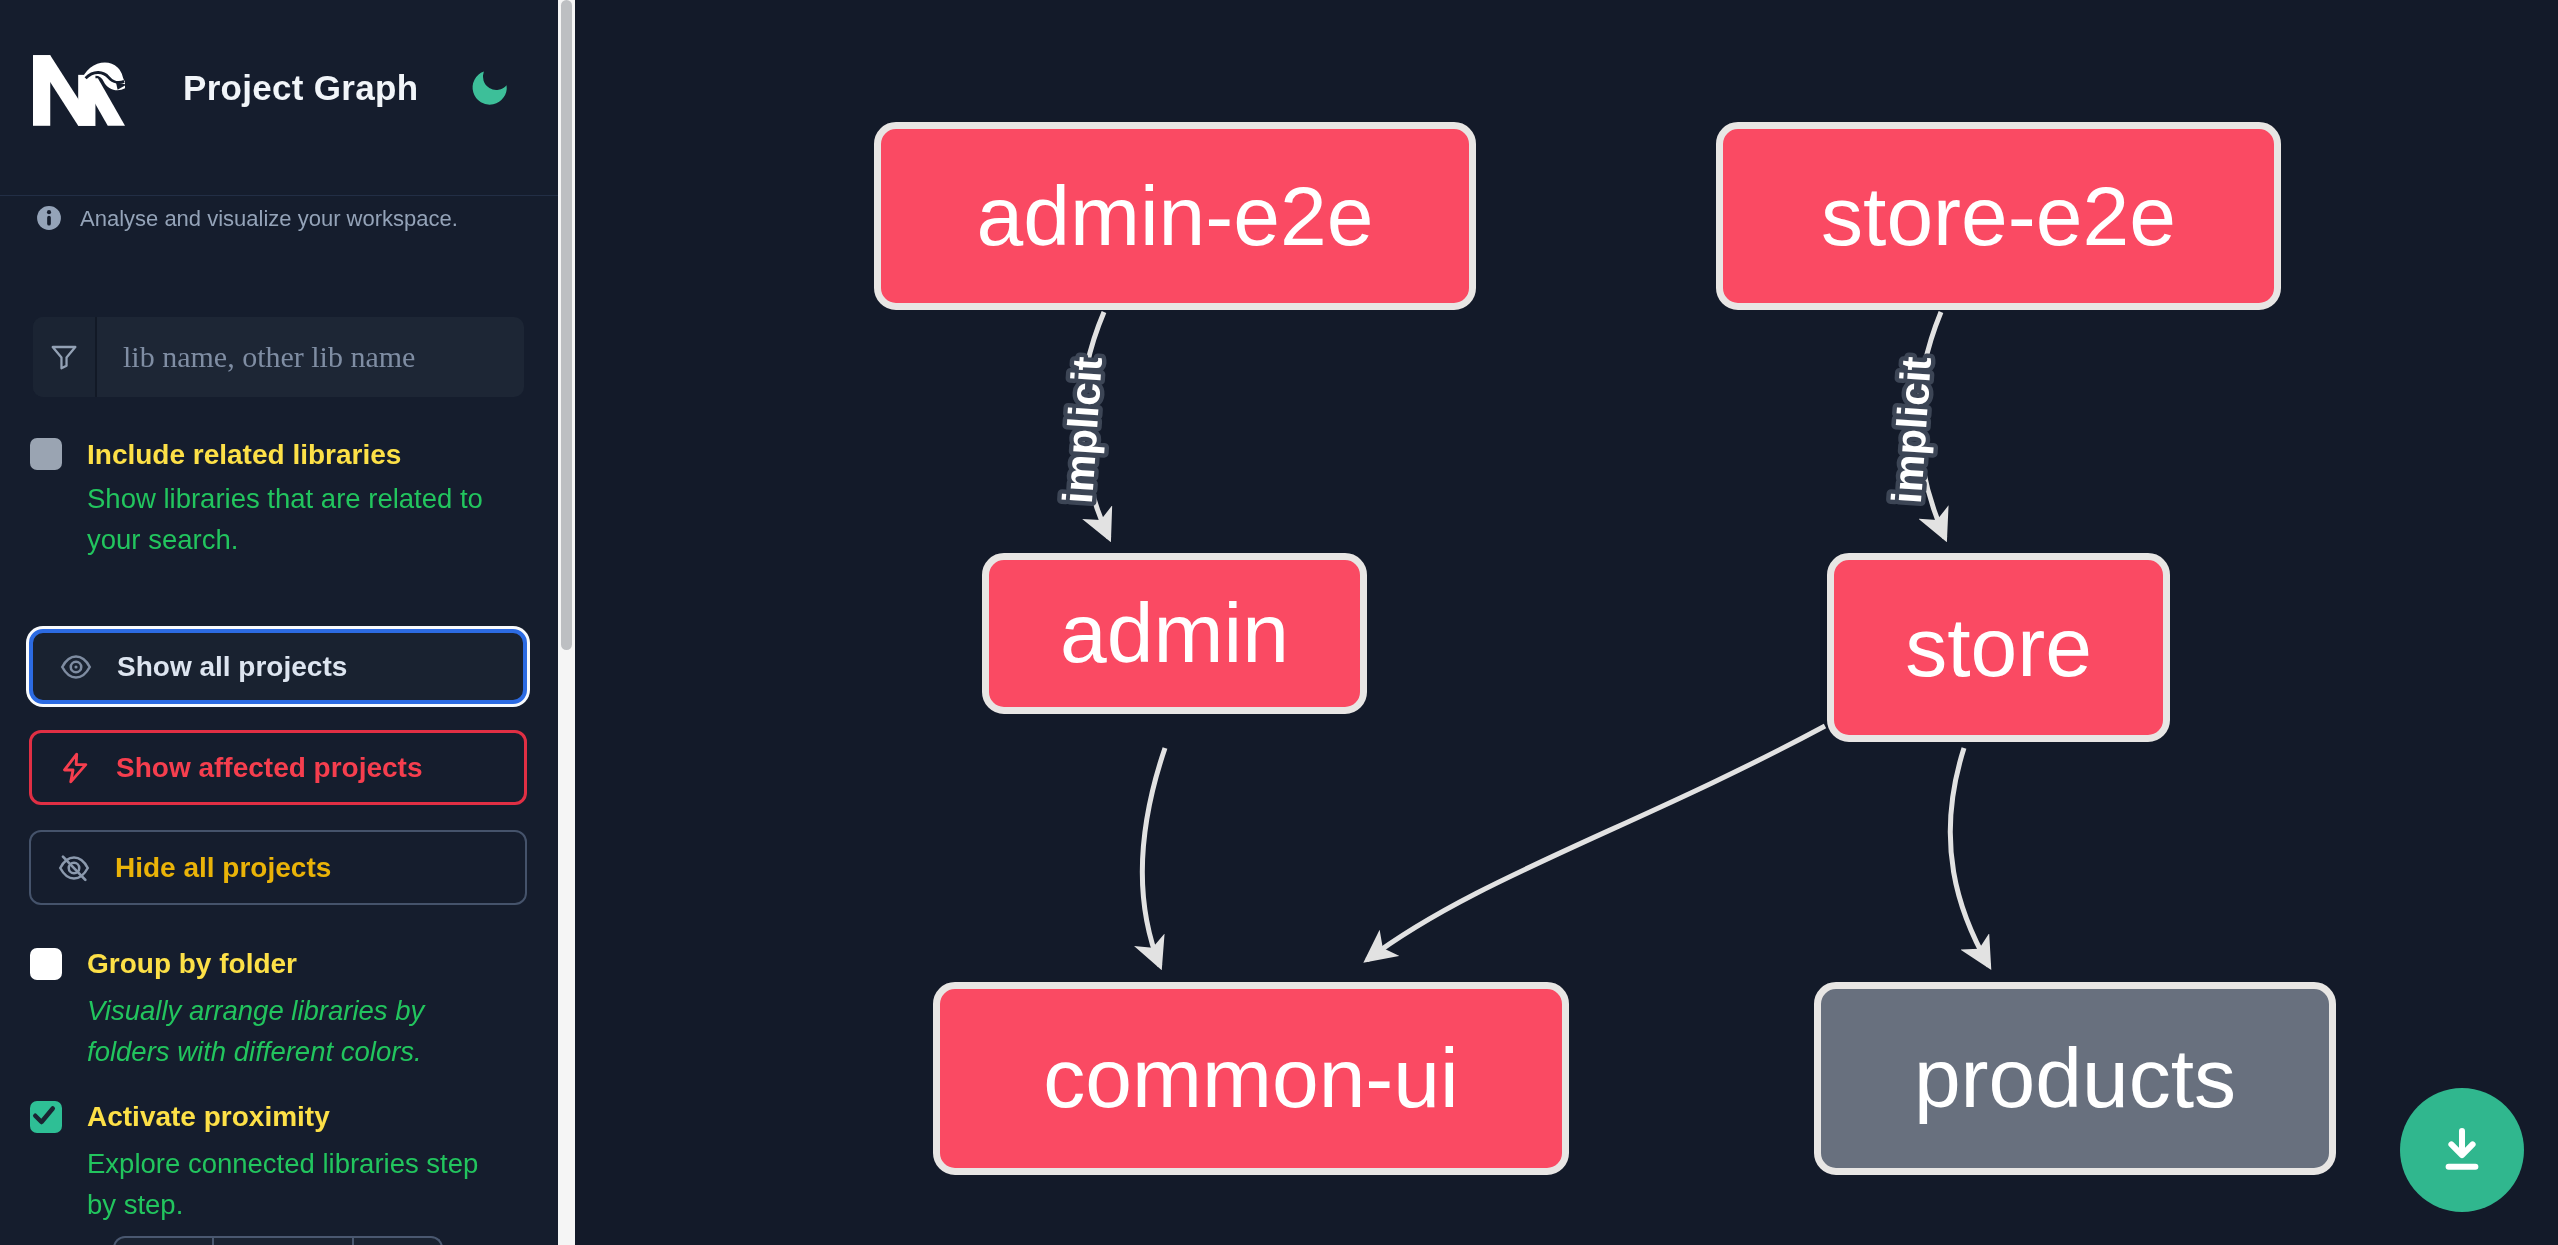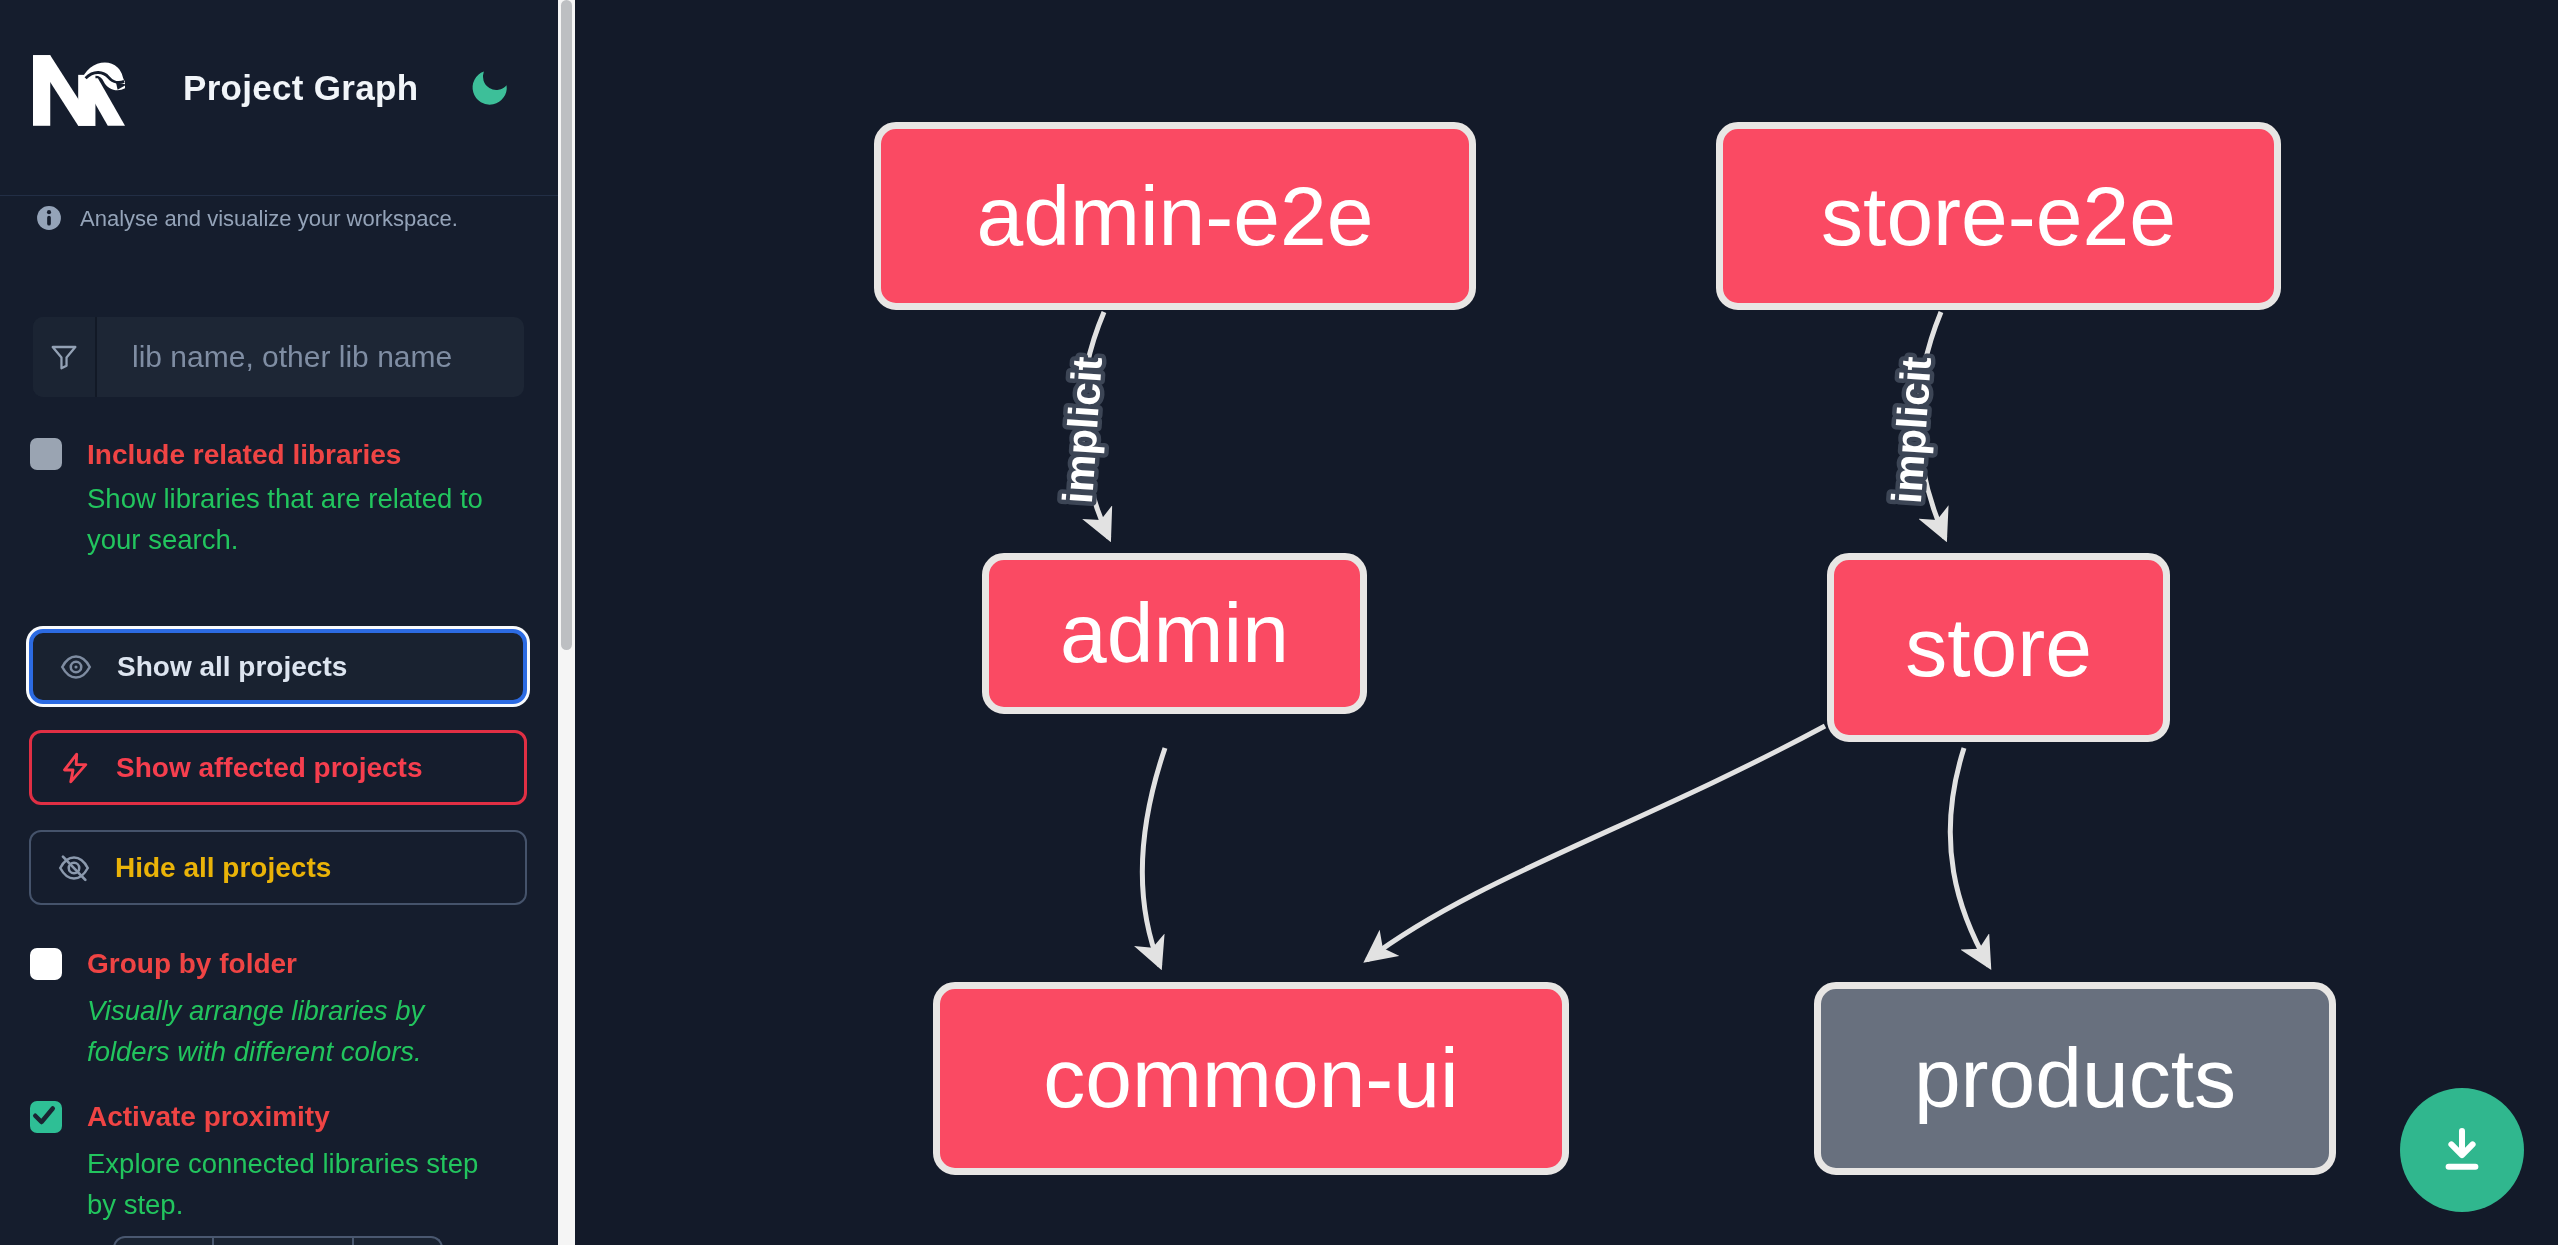--- a/index.html
+++ b/index.html
@@ -12,25 +12,25 @@
   .logo { position:absolute; left:33px; top:47px; width:92px; height:82px; }
   .app-title { position:absolute; left:183px; top:68px; font-size:35px; font-weight:700; color:#f1f5f9; letter-spacing:.3px; }
   .theme-btn { position:absolute; left:464px; top:62px; width:52px; height:52px; background:none; border:none; cursor:pointer; }
 
   .info-row { position:absolute; left:36px; top:202px; width:500px; height:34px; }
   .info-icon { position:absolute; left:0; top:3px; width:26px; height:26px; }
   .info-text { position:absolute; left:44px; top:4px; font-size:22px; color:#94a3b8; }
 
   .search { position:absolute; left:33px; top:317px; width:491px; height:80px; border-radius:10px; background:#1d2635; display:flex; overflow:hidden; }
   .search-iconcell { width:64px; height:100%; background:#1b2433; border-right:2px solid #121926; display:flex; align-items:center; justify-content:center; flex:0 0 auto; }
-  .search-input { flex:1; background:transparent; border:none; outline:none; color:#e2e8f0; font-size:30px; padding:0 35px; font-family:Liberation Sans, sans-serif; }
+  .search-input { flex:1; background:transparent; border:none; outline:none; color:#e2e8f0; font-size:30px; padding:0 26px; font-family:Liberation Serif, serif; }
   .search-input::placeholder { color:#7f8da3; }
 
   .chk-box { position:absolute; left:30px; width:32px; height:32px; border-radius:7px; }
-  .chk-label { position:absolute; left:87px; font-size:28px; font-weight:700; color:#ef4444; }
+  .chk-label { position:absolute; left:87px; font-size:28px; font-weight:700; color:#fde047; }
   .chk-desc { position:absolute; left:87px; font-size:27.5px; line-height:41px; color:#22c55e; white-space:pre-line; }
 
   .btn { position:absolute; left:29px; width:498px; height:75px; border-radius:12px; display:flex; align-items:center; gap:24px; padding:0 26px; font-size:28px; font-weight:600; cursor:pointer; background:transparent; font-family:"Liberation Sans",sans-serif;margin-top:24px; }
   .btn svg { flex:0 0 auto; }
   .btn-showall { top:605px; background:#192230; border:4px solid #2c6be2; box-shadow:0 0 0 3px #f8fafc; color:#dde5f0; border-radius:14px; }
   .btn-affected { top:706px; border:3px solid #e02f44; color:#f63e4e; }
   .btn-hideall { top:806px; border:2px solid #45536b; color:#eab308; }
 
   .segmented { position:absolute; left:113px; top:1236px; width:330px; height:22px; border:2px solid #4a5870; border-bottom:none; border-radius:12px 12px 0 0; background:#1a2332; }
   .segmented .div1, .segmented .div2 { position:absolute; top:0; width:2px; height:100%; background:#4a5870; }

